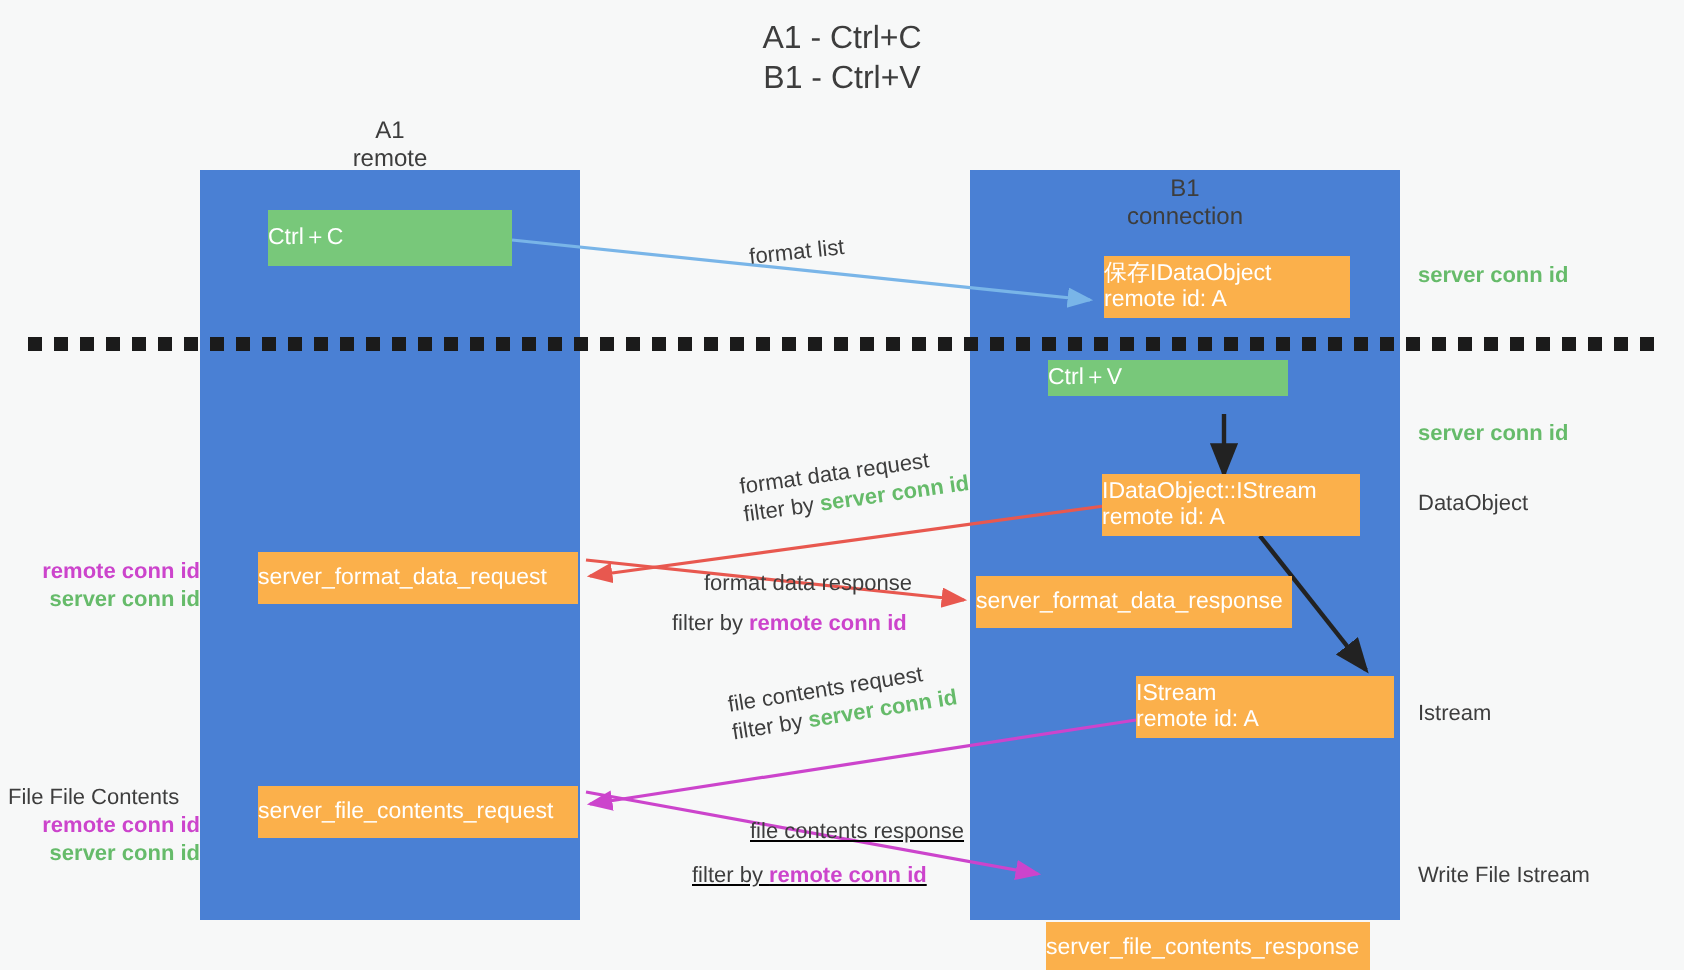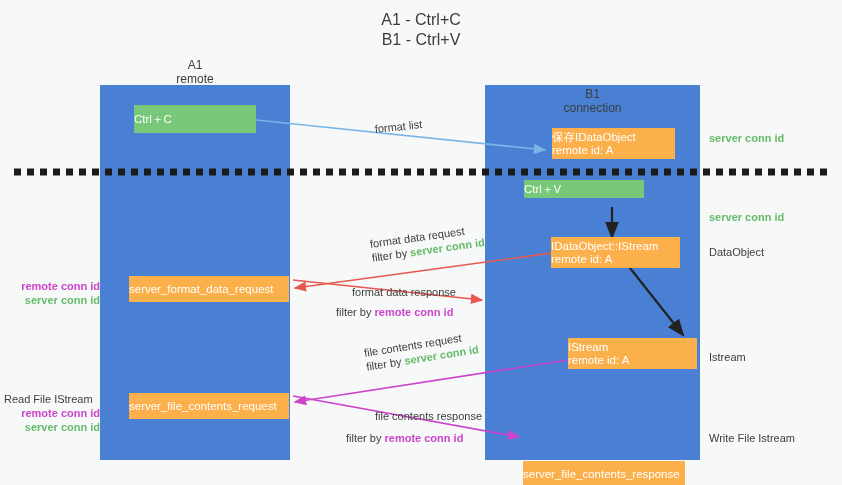--- a/index.html
+++ b/index.html
@@ -146,20 +146,23 @@
 
   <div class="node orange" style="left:568px; top:338px; width:129px; height:31px;">
     <span>IStream</span>
     <span>remote id: A</span>
   </div>
 
   <div class="node orange" style="left:129px; top:276px; width:160px; height:26px;">
     <span>server_format_data_request</span>
   </div>
 
+  <div class="node orange" style="left:488px; top:288px; width:158px; height:26px;">
+    <span>server_format_data_response</span>
+  </div>
 
   <div class="node orange" style="left:129px; top:393px; width:160px; height:26px;">
     <span>server_file_contents_request</span>
   </div>
 
   <div class="node orange" style="left:523px; top:425px; width:162px; height:26px;margin-top:36px;">
     <span>server_file_contents_response</span>
   </div>
 
   <div class="label green" style="left:709px; top:131px;">
@@ -182,21 +185,21 @@
     <div class="label purple" style="position:static;">
       <span>remote conn id</span>
     </div>
     <div class="label green" style="position:static;">
       <span>server conn id</span>
     </div>
   </div>
 
   <div class="stack" style="left:4px; top:392px; width:96px; text-align:left;">
     <div class="label dark" style="position:static;">
-      <span>Read File IStream</span>
+      <span>File File Contents</span>
     </div>
     <div class="label purple" style="position:static; text-align:right;">
       <span>remote conn id</span>
     </div>
     <div class="label green" style="position:static; text-align:right;">
       <span>server conn id</span>
     </div>
   </div>
 
   <div class="label dark rot" style="left:374px; top:122px; transform: rotate(-6deg);">
@@ -223,21 +226,21 @@
 
   <div class="rot" style="position:absolute; left:363px; top:346px; transform: rotate(-9deg);">
     <div class="label dark" style="position:static;">
       <span>file contents request</span>
     </div>
     <div class="label" style="position:static; color:#3d3d3d;">
       <span>filter by </span><span class="label green" style="position:static;">server conn id</span>
     </div>
   </div>
 
-  <div style="position:absolute; left:375px; top:409px;">
+  <div style="position:absolute; left:375px; top:409px;text-decoration:underline;">
     <div class="label dark" style="position:static;">
       <span>file contents response</span>
     </div>
     <div class="label" style="position:static; color:#3d3d3d; margin-top:8px; margin-left:-29px;">
       <span>filter by </span><span class="label purple" style="position:static;">remote conn id</span>
     </div>
   </div>
 
 </div>
 

